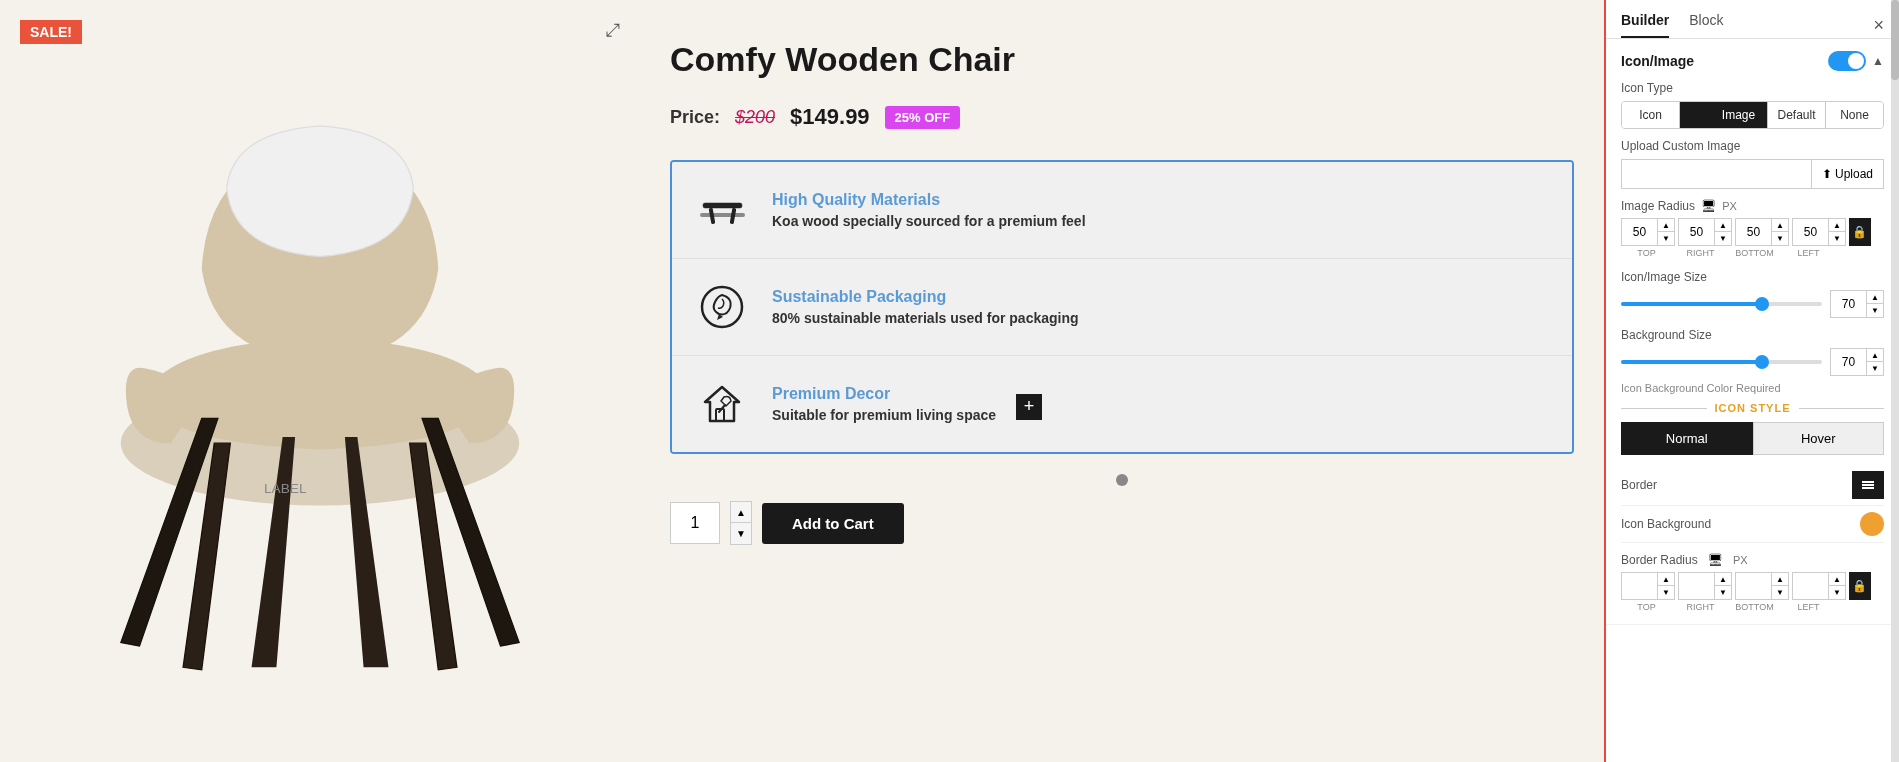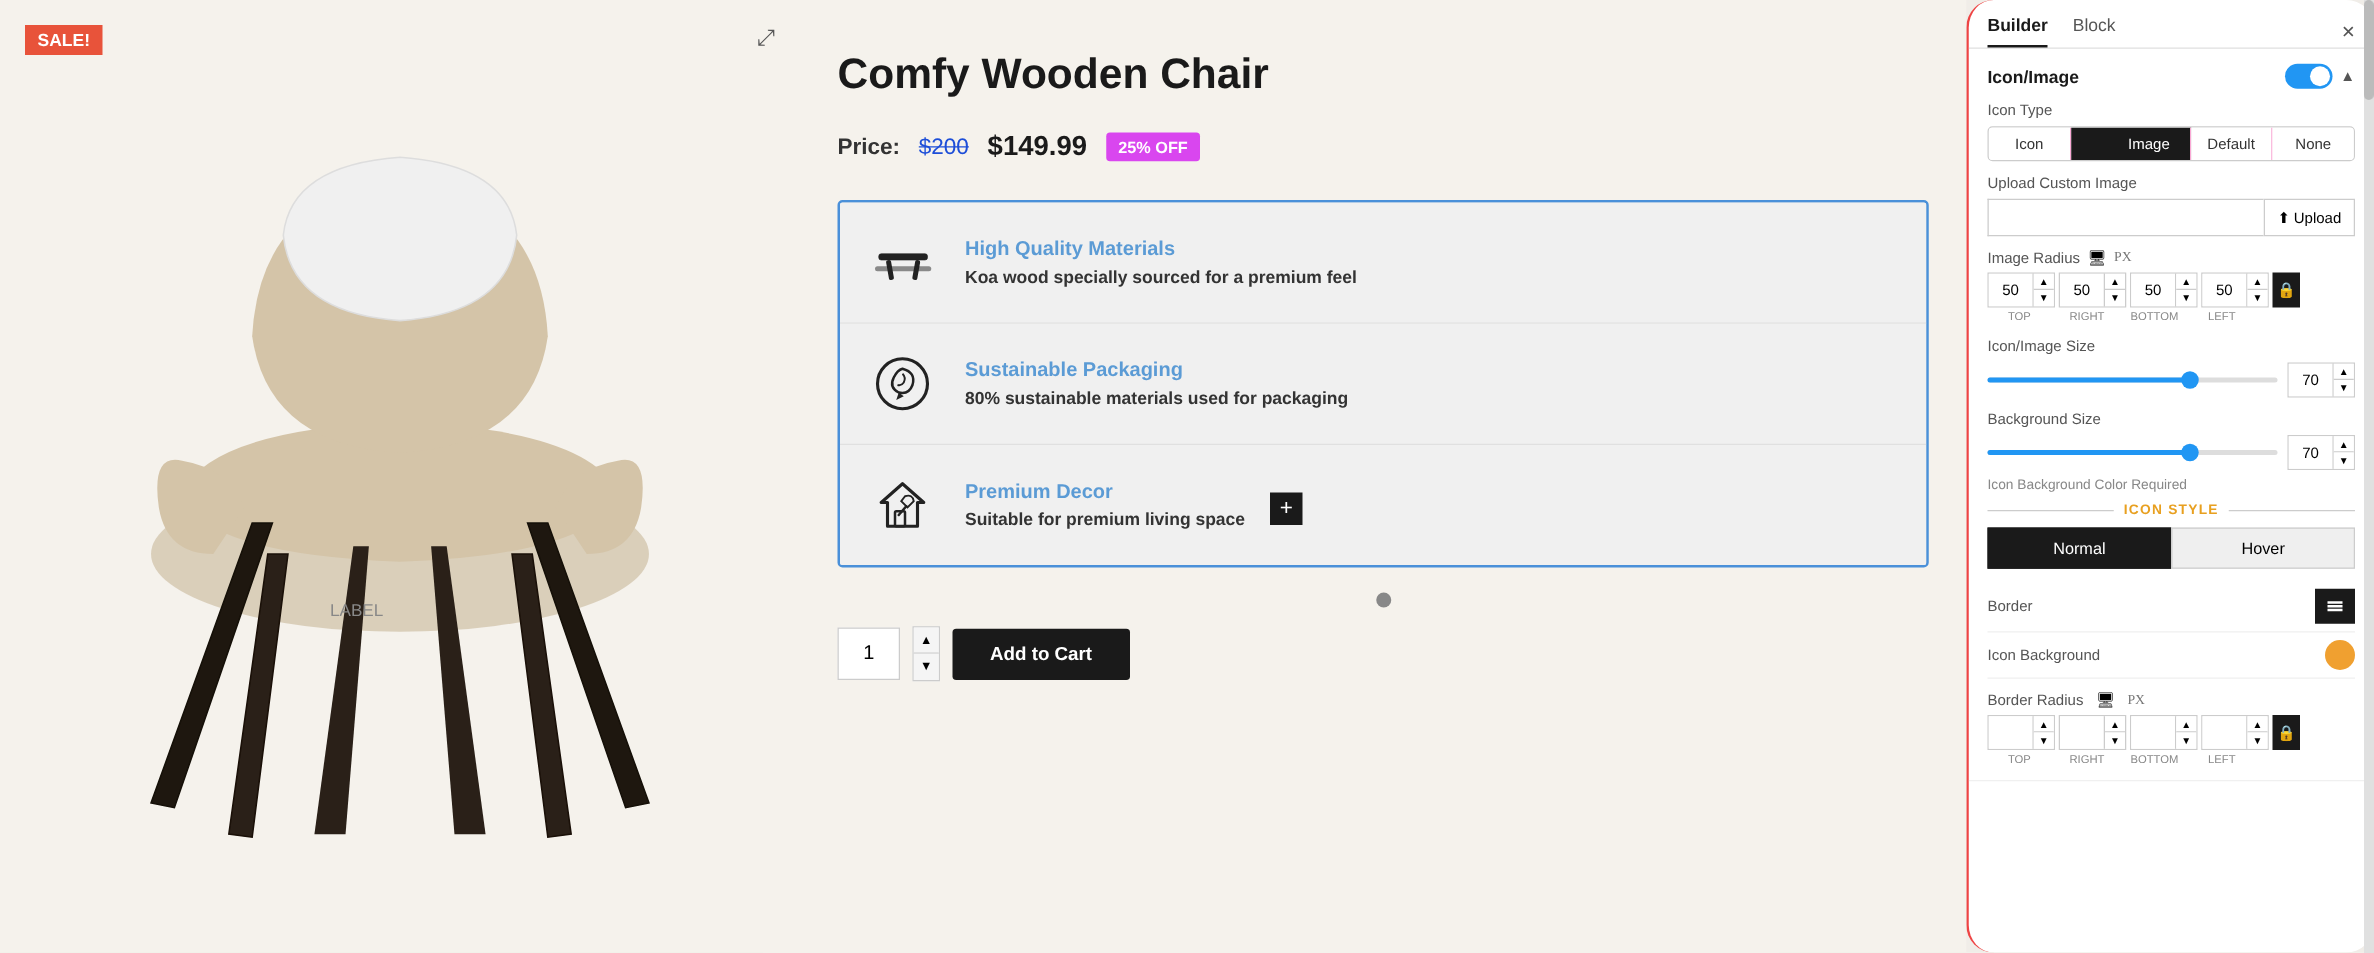--- a/index.html
+++ b/index.html
@@ -73,22 +73,23 @@
     }
 
     .price-label {
       font-size: 18px;
       font-weight: 600;
       color: #333;
     }
 
     .price-original {
       font-size: 18px;
-      color: #1d4ed8;
+      color: #be185d;
       text-decoration: line-through;
+      font-style: italic;
     }
 
     .price-current {
       font-size: 22px;
       font-weight: 700;
       color: #1a1a1a;
     }
 
     .discount-badge {
       background: #d946ef;
@@ -222,28 +223,27 @@
       font-size: 18px;
       cursor: pointer;
       display: flex;
       align-items: center;
       justify-content: center;
       margin: 5px 5px 0 0;
     }
 
     
     .right-panel {
-      width: 326px;
+      width: 295px;
       background: white;
       border-left: 2px solid #e44;
       display: flex;
       flex-direction: column;
       overflow-y: auto;
       font-size: 13px;
-      border-radius: 22px;
     }
 
     .panel-tabs {
       display: flex;
       border-bottom: 1px solid #e0e0e0;
       padding: 12px 15px 0;
       gap: 20px;
       align-items: center;
       justify-content: space-between;
     }
@@ -561,21 +561,20 @@
     }
 
     .panel-row-label {
       font-size: 12px;
       color: #555;
     }
 
     .px-label {
       font-size: 11px;
       color: #777;
-      font-family: Liberation Serif, serif;
     }
   </style>
 </head>
 <body>
 
 <div class="main-content">
 
   <div class="product-image-section">
     <div class="sale-badge">SALE!</div>
     <div class="expand-icon">⤢</div>

